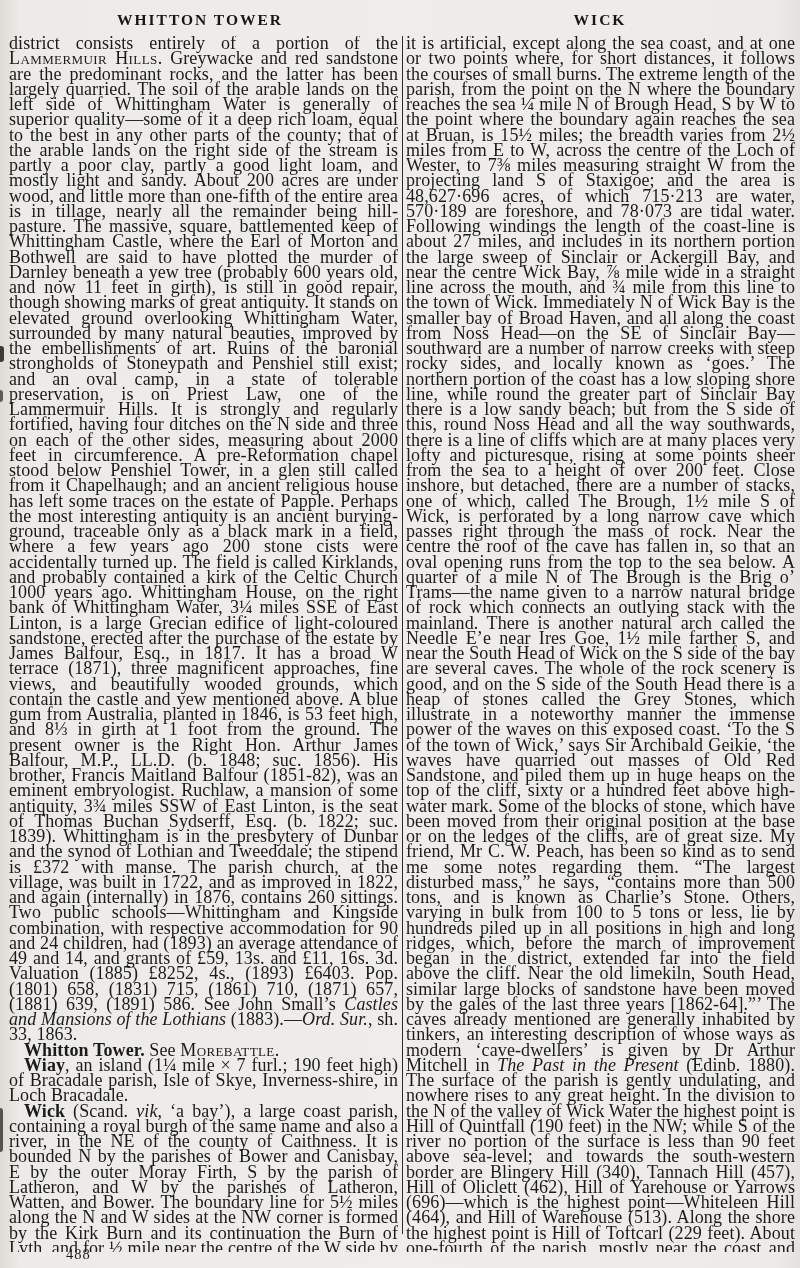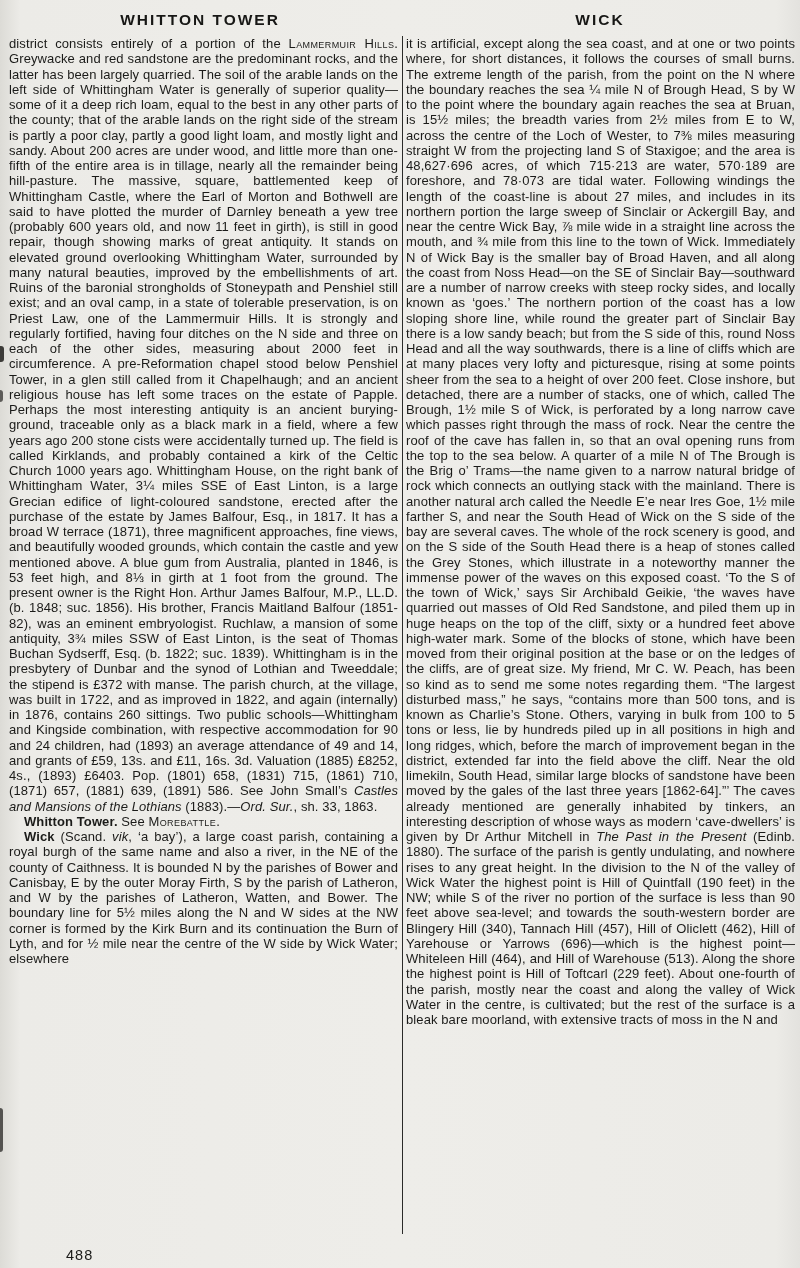--- a/index.html
+++ b/index.html
@@ -4,21 +4,21 @@
 <style>
   html, body { margin: 0; padding: 0; background: #c9c7c2; }
   .page {
     position: relative;
     width: 800px;
     height: 1268px;
     margin: 0;
     overflow: hidden;
     background: linear-gradient(90deg, #dcdbd6 0, #ecebe7 2.5%, #eeede9 50%, #ecebe7 97%, #e3e2de 100%);
     color: #1b1b19;
-    font-family: Liberation Sans, sans-serif;
+    font-family: Liberation Serif, serif;
     -webkit-font-smoothing: antialiased;
   }
   .headers {
     display: flex;
     padding: 11px 0 5px 0;
   }
   .header-cell {
     flex: 1;
     text-align: center;
     font-weight: bold;
@@ -37,21 +37,21 @@
     overflow: hidden;
   }
   .divider {
     width: 1px;
     background: #2b2b29;
     margin: 0 3px 18px 4px;
   }
   p.para {
     margin: 0;
     text-align: justify;
-    font-size: 13px;
+    font-size: 18px;
     line-height: 15.25px;
     letter-spacing: 0.1px;
   }
   p.para.indent { text-indent: 15px; }
   .run-b  { font-weight: bold; }
   .run-i  { font-style: italic; }
   .run-sc { font-variant: small-caps; letter-spacing: 0.4px; }
   .pageno {
     position: absolute;
     left: 66px;
@@ -80,20 +80,21 @@
 
   <div class="headers">
     <div class="header-cell">WHITTON TOWER</div>
     <div class="header-cell">WICK</div>
   </div>
 
   <div class="columns">
     <div class="col col-left">
         <p class="para"><span>district consists entirely of a portion of the </span><span class="run-sc">Lammermuir Hills</span><span>.  Greywacke and red sandstone are the predominant rocks, and the latter has been largely quarried.  The soil of the arable lands on the left side of Whittingham Water is generally of superior quality—some of it a deep rich loam, equal to the best in any other parts of the county; that of the arable lands on the right side of the stream is partly a poor clay, partly a good light loam, and mostly light and sandy.  About 200 acres are under wood, and little more than one-fifth of the entire area is in tillage, nearly all the remainder being hill-pasture.  The massive, square, battlemented keep of Whittingham Castle, where the Earl of Morton and Bothwell are said to have plotted the murder of Darnley beneath a yew tree (probably 600 years old, and now 11 feet in girth), is still in good repair, though showing marks of great antiquity.  It stands on elevated ground overlooking Whittingham Water, surrounded by many natural beauties, improved by the embellishments of art.  Ruins of the baronial strongholds of Stoneypath and Penshiel still exist; and an oval camp, in a state of tolerable preservation, is on Priest Law, one of the Lammermuir Hills.  It is strongly and regularly fortified, having four ditches on the N side and three on each of the other sides, measuring about 2000 feet in circumference.  A pre-Reformation chapel stood below Penshiel Tower, in a glen still called from it Chapelhaugh; and an ancient religious house has left some traces on the estate of Papple.  Perhaps the most interesting antiquity is an ancient burying-ground, traceable only as a black mark in a field, where a few years ago 200 stone cists were accidentally turned up.  The field is called Kirklands, and probably contained a kirk of the Celtic Church 1000 years ago.  Whittingham House, on the right bank of Whittingham Water, 3¼ miles SSE of East Linton, is a large Grecian edifice of light-coloured sandstone, erected after the purchase of the estate by James Balfour, Esq., in 1817.  It has a broad W terrace (1871), three magnificent approaches, fine views, and beautifully wooded grounds, which contain the castle and yew mentioned above.  A blue gum from Australia, planted in 1846, is 53 feet high, and 8⅓ in girth at 1 foot from the ground.  The present owner is the Right Hon. Arthur James Balfour, M.P., LL.D. (b. 1848; suc. 1856).  His brother, Francis Maitland Balfour (1851-82), was an eminent embryologist.  Ruchlaw, a mansion of some antiquity, 3¾ miles SSW of East Linton, is the seat of Thomas Buchan Sydserff, Esq. (b. 1822; suc. 1839).  Whittingham is in the presbytery of Dunbar and the synod of Lothian and Tweeddale; the stipend is £372 with manse.  The parish church, at the village, was built in 1722, and as improved in 1822, and again (internally) in 1876, contains 260 sittings.  Two public schools—Whittingham and Kingside combination, with respective accommodation for 90 and 24 children, had (1893) an average attendance of 49 and 14, and grants of £59, 13s. and £11, 16s. 3d.  Valuation (1885) £8252, 4s., (1893) £6403.  Pop. (1801) 658, (1831) 715, (1861) 710, (1871) 657, (1881) 639, (1891) 586.  See John Small’s </span><span class="run-i">Castles and Mansions of the Lothians</span><span> (1883).—</span><span class="run-i">Ord. Sur.</span><span>, sh. 33, 1863.</span></p>
         <p class="para indent"><span class="run-b">Whitton Tower.</span><span>  See </span><span class="run-sc">Morebattle</span><span>.</span></p>
+        <p class="para indent"><span class="run-b">Wiay</span><span>, an island (1¼ mile × 7 furl.; 190 feet high) of Bracadale parish, Isle of Skye, Inverness-shire, in Loch Bracadale.</span></p>
         <p class="para indent"><span class="run-b">Wick</span><span> (Scand. </span><span class="run-i">vik</span><span>, ‘a bay’), a large coast parish, containing a royal burgh of the same name and also a river, in the NE of the county of Caithness.  It is bounded N by the parishes of Bower and Canisbay, E by the outer Moray Firth, S by the parish of Latheron, and W by the parishes of Latheron, Watten, and Bower.  The boundary line for 5½ miles along the N and W sides at the NW corner is formed by the Kirk Burn and its continuation the Burn of Lyth, and for ½ mile near the centre of the W side by Wick Water; elsewhere</span></p>
       </div>
     <div class="divider"></div>
     <div class="col col-right">
         <p class="para"><span>it is artificial, except along the sea coast, and at one or two points where, for short distances, it follows the courses of small burns.  The extreme length of the parish, from the point on the N where the boundary reaches the sea ¼ mile N of Brough Head, S by W to the point where the boundary again reaches the sea at Bruan, is 15½ miles; the breadth varies from 2½ miles from E to W, across the centre of the Loch of Wester, to 7⅜ miles measuring straight W from the projecting land S of Staxigoe; and the area is 48,627·696 acres, of which 715·213 are water, 570·189 are foreshore, and 78·073 are tidal water.  Following windings the length of the coast-line is about 27 miles, and includes in its northern portion the large sweep of Sinclair or Ackergill Bay, and near the centre Wick Bay, ⅞ mile wide in a straight line across the mouth, and ¾ mile from this line to the town of Wick.  Immediately N of Wick Bay is the smaller bay of Broad Haven, and all along the coast from Noss Head—on the SE of Sinclair Bay—southward are a number of narrow creeks with steep rocky sides, and locally known as ‘goes.’  The northern portion of the coast has a low sloping shore line, while round the greater part of Sinclair Bay there is a low sandy beach; but from the S side of this, round Noss Head and all the way southwards, there is a line of cliffs which are at many places very lofty and picturesque, rising at some points sheer from the sea to a height of over 200 feet.  Close inshore, but detached, there are a number of stacks, one of which, called The Brough, 1½ mile S of Wick, is perforated by a long narrow cave which passes right through the mass of rock.  Near the centre the roof of the cave has fallen in, so that an oval opening runs from the top to the sea below.  A quarter of a mile N of The Brough is the Brig o’ Trams—the name given to a narrow natural bridge of rock which connects an outlying stack with the mainland.  There is another natural arch called the Needle E’e near Ires Goe, 1½ mile farther S, and near the South Head of Wick on the S side of the bay are several caves.  The whole of the rock scenery is good, and on the S side of the South Head there is a heap of stones called the Grey Stones, which illustrate in a noteworthy manner the immense power of the waves on this exposed coast.  ‘To the S of the town of Wick,’ says Sir Archibald Geikie, ‘the waves have quarried out masses of Old Red Sandstone, and piled them up in huge heaps on the top of the cliff, sixty or a hundred feet above high-water mark.  Some of the blocks of stone, which have been moved from their original position at the base or on the ledges of the cliffs, are of great size.  My friend, Mr C. W. Peach, has been so kind as to send me some notes regarding them.  “The largest disturbed mass,” he says, “contains more than 500 tons, and is known as Charlie’s Stone.  Others, varying in bulk from 100 to 5 tons or less, lie by hundreds piled up in all positions in high and long ridges, which, before the march of improvement began in the district, extended far into the field above the cliff.  Near the old limekiln, South Head, similar large blocks of sandstone have been moved by the gales of the last three years [1862-64].”’  The caves already mentioned are generally inhabited by tinkers, an interesting description of whose ways as modern ‘cave-dwellers’ is given by Dr Arthur Mitchell in </span><span class="run-i">The Past in the Present</span><span> (Edinb. 1880).  The surface of the parish is gently undulating, and nowhere rises to any great height.  In the division to the N of the valley of Wick Water the highest point is Hill of Quintfall (190 feet) in the NW; while S of the river no portion of the surface is less than 90 feet above sea-level; and towards the south-western border are Blingery Hill (340), Tannach Hill (457), Hill of Oliclett (462), Hill of Yarehouse or Yarrows (696)—which is the highest point—Whiteleen Hill (464), and Hill of Warehouse (513).  Along the shore the highest point is Hill of Toftcarl (229 feet).  About one-fourth of the parish, mostly near the coast and along the valley of Wick Water in the centre, is cultivated; but the rest of the surface is a bleak bare moorland, with extensive tracts of moss in the N and</span></p>
       </div>
   </div>
 
   <div class="pageno">488</div>
 </div>

